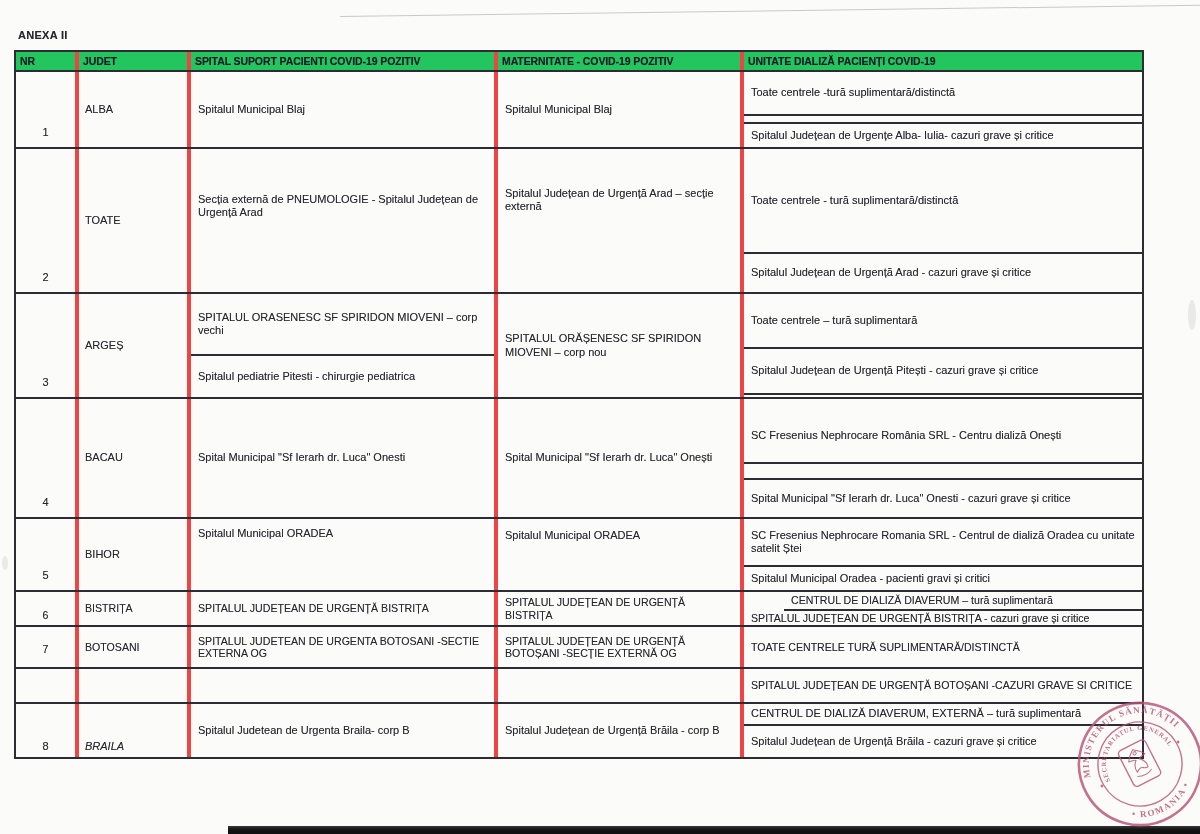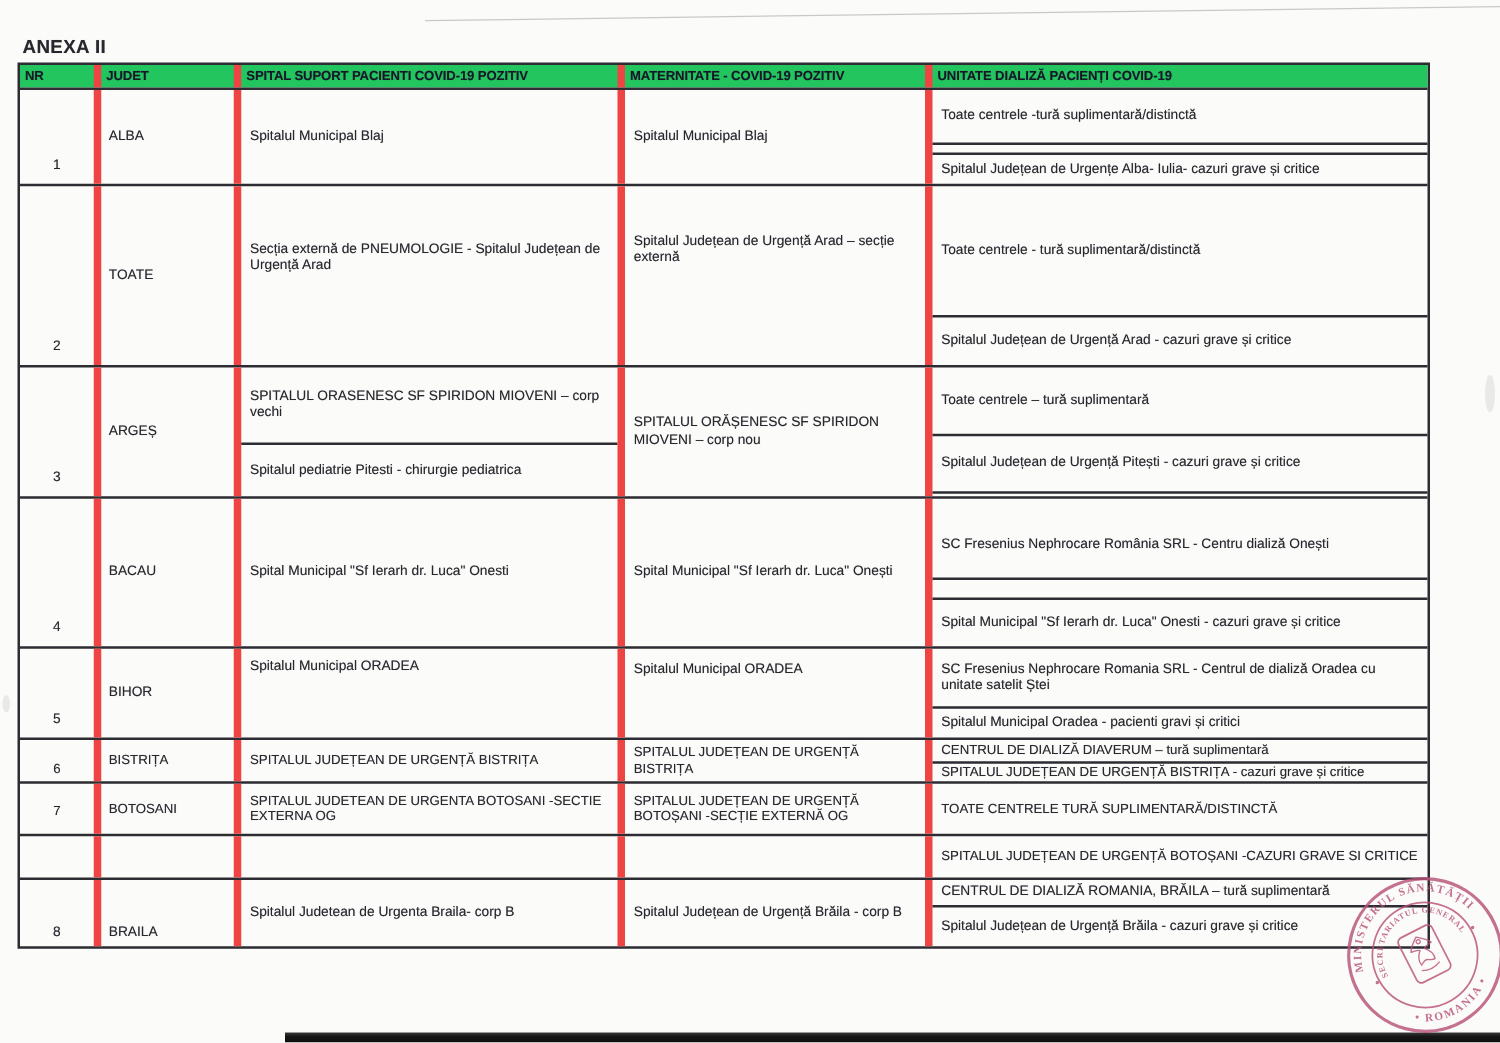--- a/index.html
+++ b/index.html
@@ -15,61 +15,61 @@
     background:#c9c9c4;transform:rotate(-0.75deg);transform-origin:left center;
   }
   .scan-bar-bottom{
     position:absolute;left:228px;top:826px;width:972px;height:8px;
     background:linear-gradient(180deg,#3a3a3a 0%,#161616 40%,#0e0e0e 100%);
   }
   .smudge{position:absolute;background:#d8d8d2;opacity:.5;border-radius:50%;}
   
   .anexa{
     position:absolute;left:18px;top:29px;
-    font-size:15px;font-weight:bold;letter-spacing:.3px;
+    font-size:11px;font-weight:bold;letter-spacing:.3px;
     text-shadow:0 0 .6px rgba(30,30,40,.45);
   }
   
   .tbl{
     position:absolute;left:14px;top:50px;width:1130px;
     border:2.5px solid #2c2c32;background:transparent;
     box-sizing:border-box;display:flex;flex-direction:column;
     font-size:11px;line-height:1.22;
     text-shadow:0 0 .6px rgba(30,30,40,.4);
   }
   .tr{display:flex;box-sizing:border-box;border-top:2px solid #2c2c32;}
   .tr:first-child{border-top:none;}
-  .td{box-sizing:border-box;border-left:6px solid #ef4444;position:relative;}
+  .td{box-sizing:border-box;border-left:4px solid #ef4444;position:relative;}
   .td:first-child{border-left:none;}
   .w-nr{width:59px;}
   .w-judet{width:112px;}
   .w-suport{width:307px;}
   .w-mat{width:246px;}
   .w-dializa{flex:1;}
   
   .rh{height:18px;background:#22c55e;}
   .rh .td{display:flex;align-items:center;padding:1px 4px;
     font-weight:bold;font-size:10.5px;letter-spacing:-0.1px;color:#17172a;}
   
   .r1{height:77px;}  .r2{height:145px;} .r3{height:105px;} .r4{height:120px;}
   .r5{height:73px;}  .r6{height:35px;}  .r7{height:42px;}  .r7b{height:35px;}
   .r8{height:55px;}
   
   .cell-nr{display:flex;align-items:flex-end;justify-content:center;padding-bottom:8px;}
   .cell-judet{display:flex;align-items:center;padding:2px 6px;}
-  .cell-judet.bottom{align-items:flex-end;padding-bottom:4px;}
+  .cell-judet.bottom{align-items:flex-end;padding-bottom:4px;font-style:italic;}
   .cell-text{display:flex;align-items:center;padding:2px 7px;}
   .cell-text.top2{align-items:flex-start;padding-top:44px;}
   .cell-text.top2b{align-items:flex-start;padding-top:38px;}
   .col{display:flex;flex-direction:column;padding:0;}
   .sub{box-sizing:border-box;border-bottom:2px solid #2c2c32;
        display:flex;align-items:center;padding:1px 7px;}
   .sub.last{border-bottom:none;flex:1;}
   .sub.bottom-al{align-items:flex-end;padding-bottom:20px;}
-  .h8{height:8px;}   .h16{height:16px;} .h17{height:35px;} .h22{height:22px;}
+  .h8{height:8px;}   .h16{height:16px;} .h17{height:35px;margin-left:40px;} .h22{height:22px;}
   .h36{height:47px;} .h44{height:44px;} .h50{height:48px;} .h57{height:57px;}
   .h62{height:62px;} .h65{height:65px;} .h105{height:105px;}
   .smalltext{font-size:10.6px;line-height:1.15;}
   
   .stamp{position:absolute;left:1066px;top:690px;width:150px;height:150px;
     opacity:.82;filter:blur(.35px);}
 </style>
 </head>
 <body>
 
@@ -278,21 +278,21 @@
         <span>BRAILA</span>
       </div>
     <div class="td w-suport cell-text">
         <span>Spitalul Judetean de Urgenta Braila- corp B</span>
       </div>
     <div class="td w-mat cell-text">
         <span>Spitalul Județean de Urgență Brăila - corp B</span>
       </div>
     <div class="td w-dializa col">
       <div class="sub h22">
-          <span>CENTRUL DE DIALIZĂ ROMANIA, BRĂILA – tură suplimentară</span>
+          <span>CENTRUL DE DIALIZĂ DIAVERUM, EXTERNĂ – tură suplimentară</span>
         </div>
       <div class="sub last">
           <span>Spitalul Județean de Urgență Brăila - cazuri grave și critice</span>
         </div>
     </div>
   </div>
 
 </div>
 
 <svg class="stamp" viewBox="0 0 150 150">

